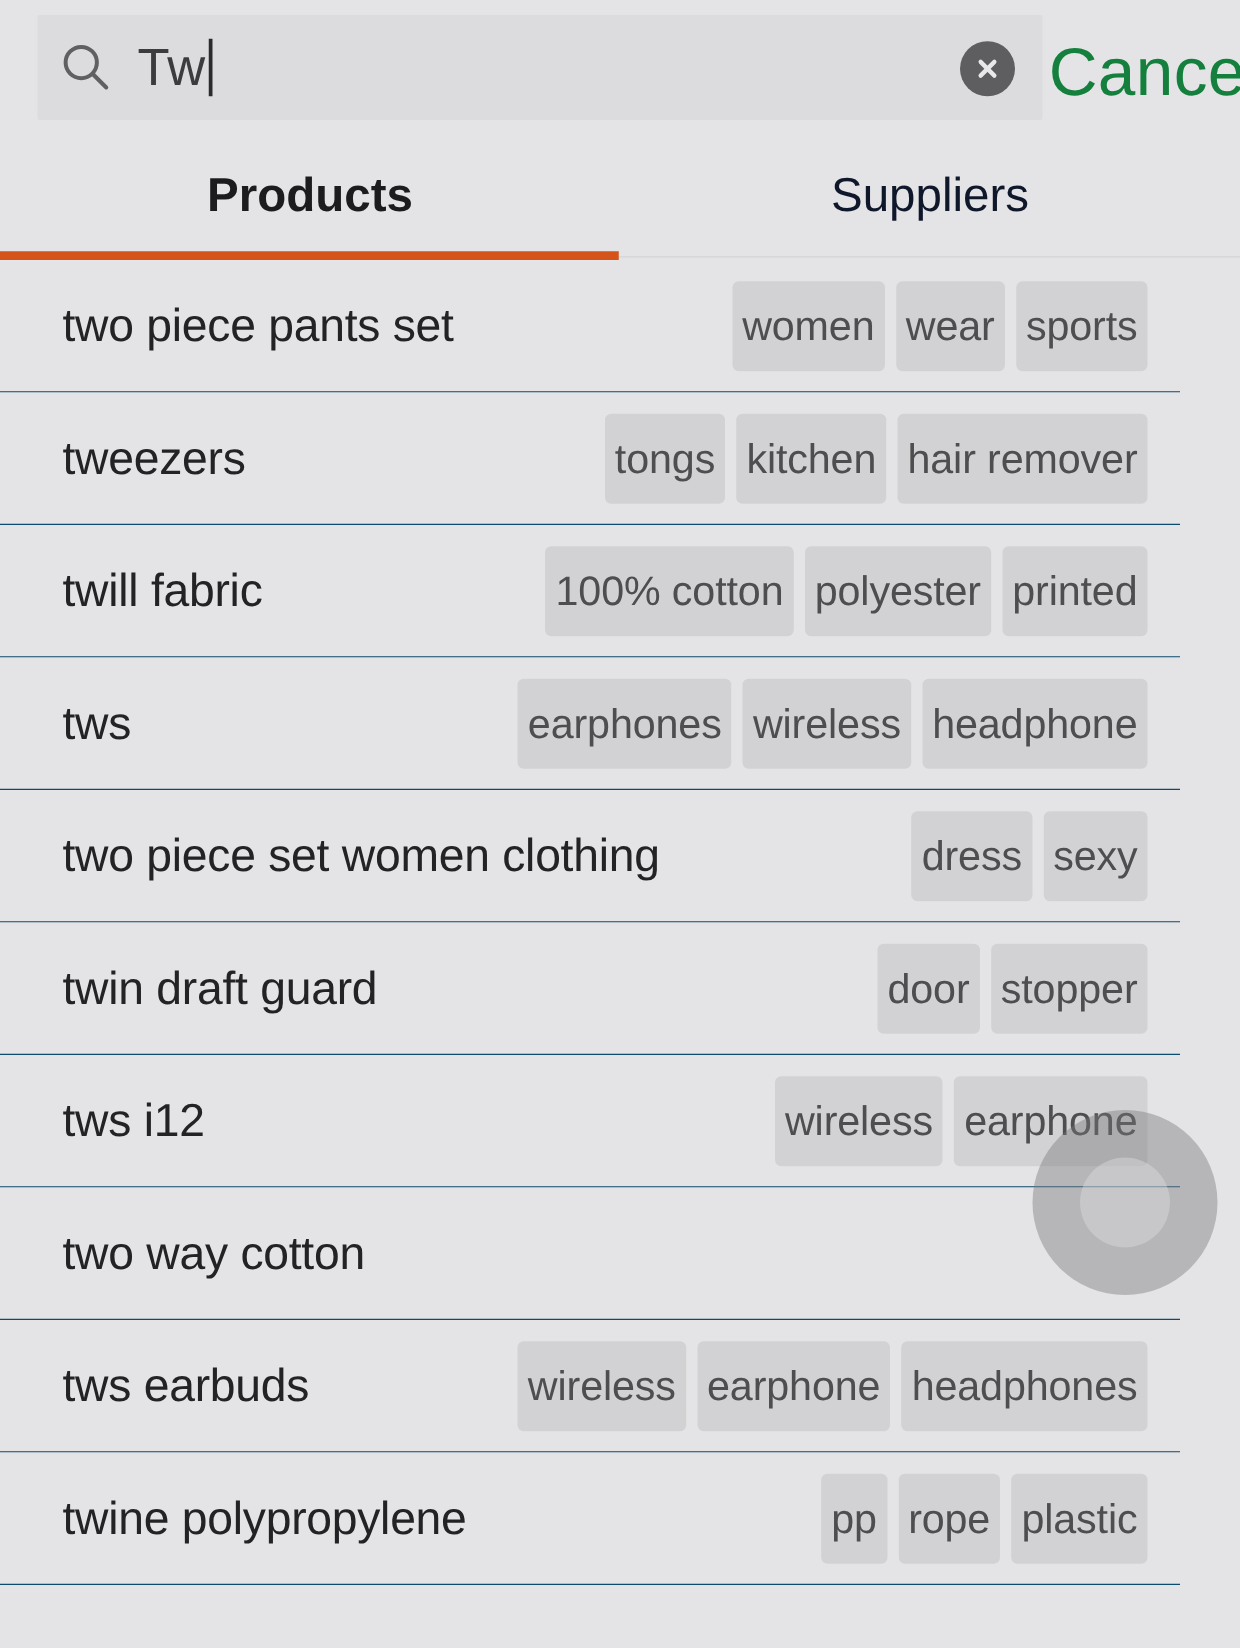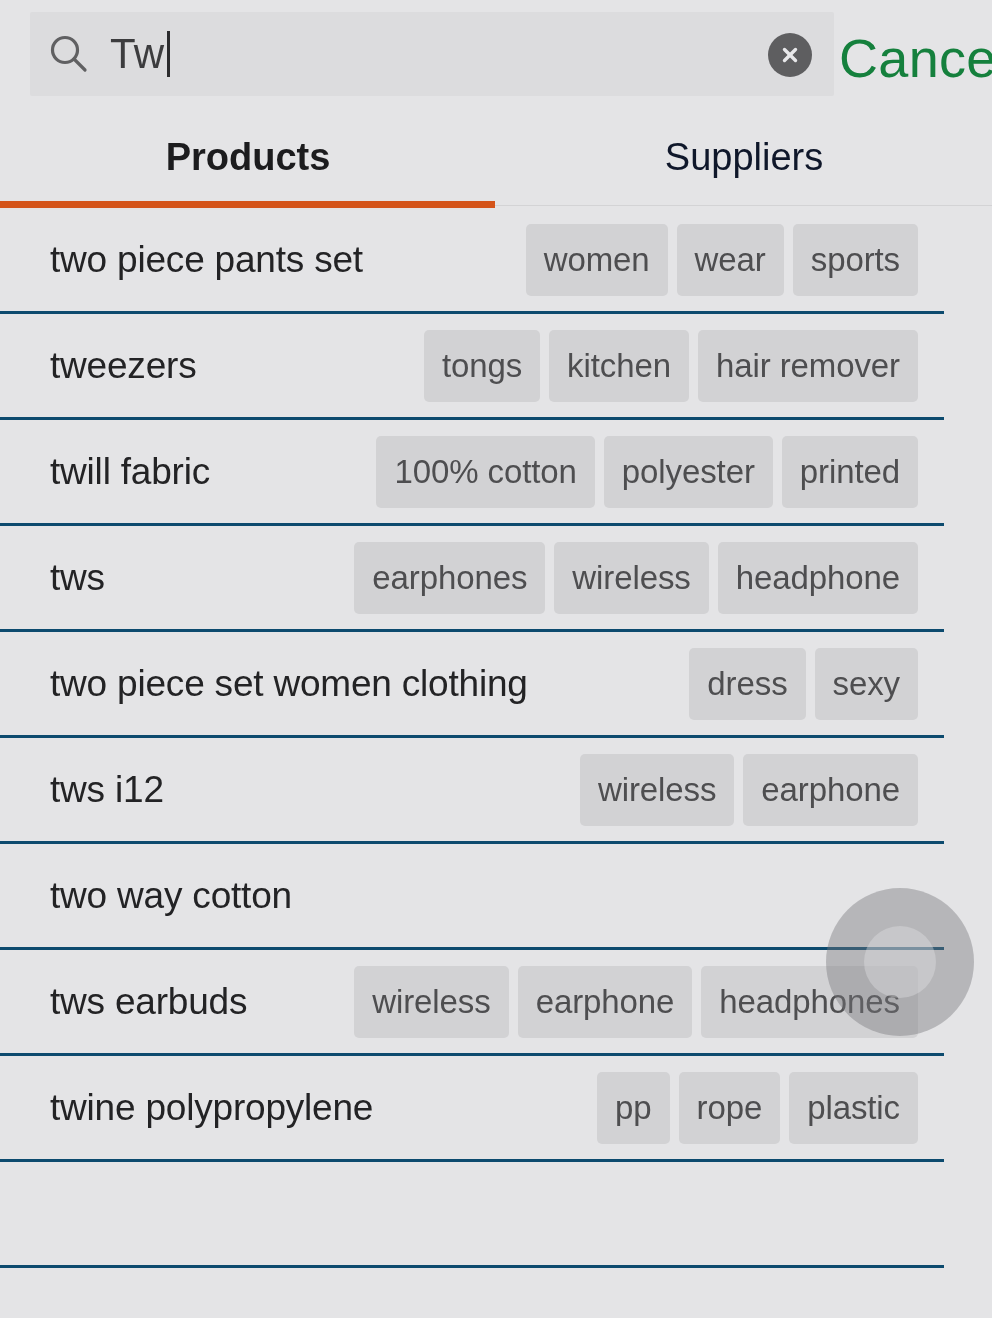--- a/index.html
+++ b/index.html
@@ -140,21 +140,21 @@
     overflow: hidden;
   }
 
   .row {
     position: relative;
     height: 106px;
     width: 944px;
     display: flex;
     align-items: center;
     background: #e4e4e6;
-    border-bottom: 3px solid #0c4a6e;
+    border-bottom: 1px solid #0c4a6e;
   }
 
   .row-label {
     position: absolute;
     left: 50px;
     font-size: 37px;
     color: #232325;
     white-space: nowrap;
     letter-spacing: -0.2px;
   }
@@ -164,21 +164,21 @@
     right: 26px;
     display: flex;
     gap: 9px;
     align-items: center;
   }
 
   .tag {
     background: #d2d2d4;
     border-radius: 5px;
     height: 72px;
-    padding: 0 18px;
+    padding: 0 8px;
     display: flex;
     align-items: center;
     justify-content: center;
     font-size: 33px;
     color: #4e4e50;
     white-space: nowrap;
     letter-spacing: -0.1px;
   }
 
   
@@ -274,20 +274,27 @@
         </div>
       </div>
       <div class="row">
         <div class="row-label">two piece set women clothing</div>
         <div class="row-tags">
           <div class="tag">dress</div>
           <div class="tag">sexy</div>
         </div>
       </div>
       <div class="row">
+        <div class="row-label">twin draft guard</div>
+        <div class="row-tags">
+          <div class="tag">door</div>
+          <div class="tag">stopper</div>
+        </div>
+      </div>
+      <div class="row">
         <div class="row-label">tws i12</div>
         <div class="row-tags">
           <div class="tag">wireless</div>
           <div class="tag">earphone</div>
         </div>
       </div>
       <div class="row">
         <div class="row-label">two way cotton</div>
       </div>
       <div class="row">

